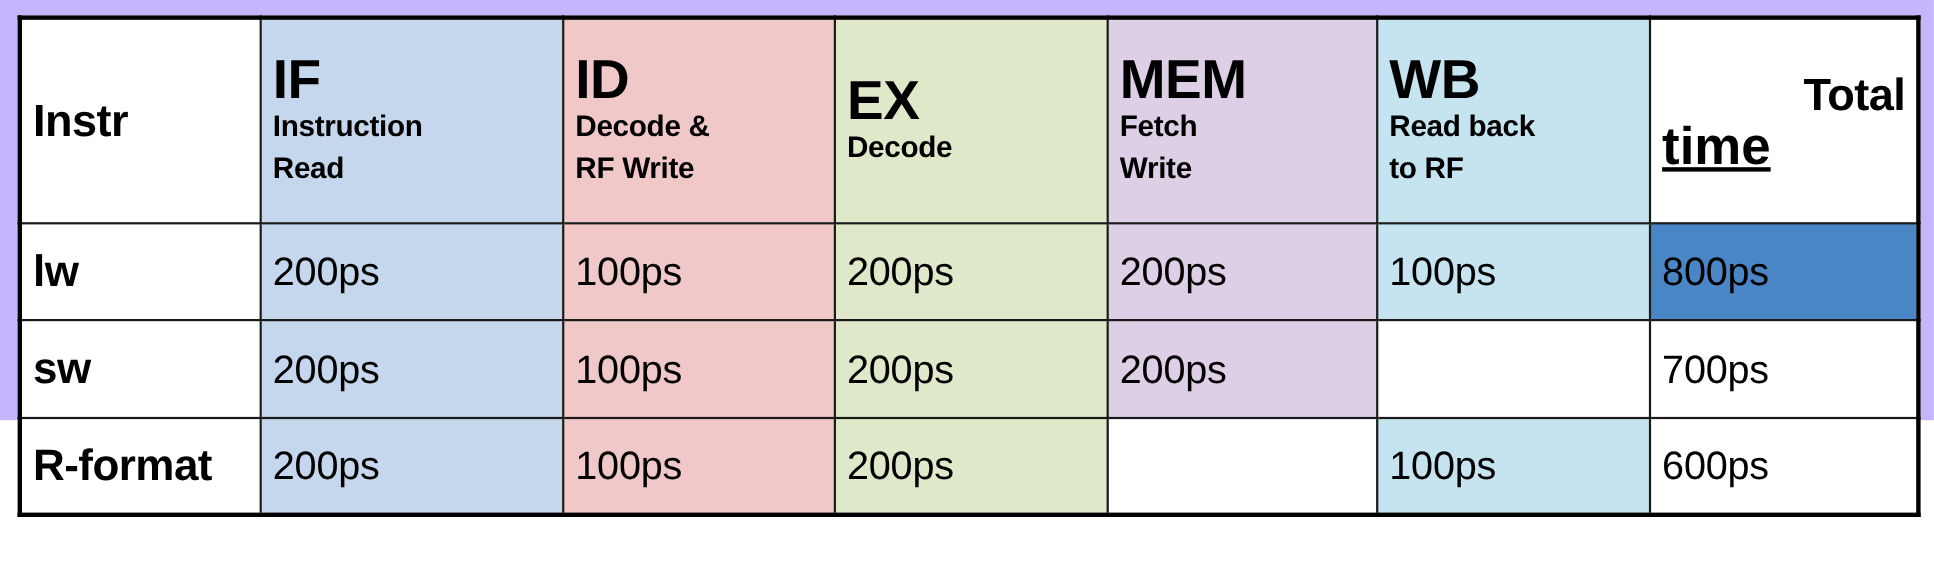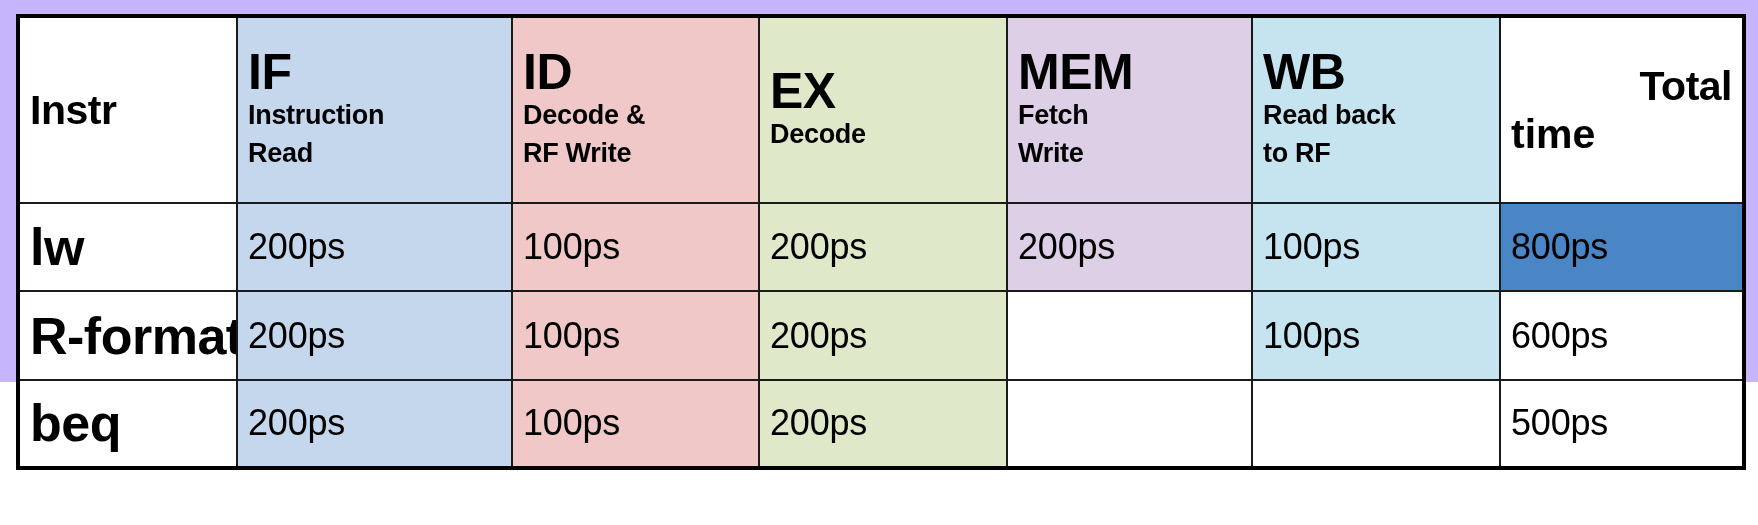--- a/index.html
+++ b/index.html
@@ -73,29 +73,30 @@
   .hdr-instr .hdr-abbr {
     font-size: 41px;
   }
   .hdr-total .hdr-abbr {
     font-size: 41px;
     line-height: 48px;
     text-align: right;
   }
   .hdr-total .hdr-abbr2 {
     font-weight: bold;
-    font-size: 41px;
+    font-size: 48px;
     line-height: 48px;
     white-space: nowrap;
+    text-decoration: underline;
   }
 
   
   .instr-name {
     font-weight: bold;
-    font-size: 52px;
+    font-size: 40px;
     letter-spacing: -0.5px;
     white-space: nowrap;
   }
   
   .value {
     font-weight: normal;
     font-size: 36px;
     letter-spacing: -0.2px;
     white-space: nowrap;
   }
@@ -175,59 +176,59 @@
           </td>
           <td class="tint-wb">
             <div class="value">100ps</div>
           </td>
           <td class="tint-hl">
             <div class="value">800ps</div>
           </td>
         </tr>
         <tr class="data-row">
           <td class="tint-none">
-            <div class="instr-name">R-format</div>
+            <div class="instr-name">sw</div>
           </td>
           <td class="tint-if">
             <div class="value">200ps</div>
           </td>
           <td class="tint-id">
             <div class="value">100ps</div>
           </td>
           <td class="tint-ex">
             <div class="value">200ps</div>
           </td>
+          <td class="tint-mem">
+            <div class="value">200ps</div>
+          </td>
           <td class="tint-none">
             <div class="value"></div>
           </td>
-          <td class="tint-wb">
-            <div class="value">100ps</div>
-          </td>
-          <td class="tint-none">
-            <div class="value">600ps</div>
+          <td class="tint-none">
+            <div class="value">700ps</div>
           </td>
         </tr>
         <tr class="data-row">
           <td class="tint-none">
-            <div class="instr-name">beq</div>
+            <div class="instr-name">R-format</div>
           </td>
           <td class="tint-if">
             <div class="value">200ps</div>
           </td>
           <td class="tint-id">
             <div class="value">100ps</div>
           </td>
           <td class="tint-ex">
             <div class="value">200ps</div>
           </td>
           <td class="tint-none">
             <div class="value"></div>
           </td>
-          <td class="tint-none">
-            <div class="value"></div>
-          </td>
-          <td class="tint-none">
-            <div class="value">500ps</div>
+          <td class="tint-wb">
+            <div class="value">100ps</div>
+          </td>
+          <td class="tint-none">
+            <div class="value">600ps</div>
           </td>
         </tr>
       </tbody>
   </table>
 </div>
 
 </body></html>

